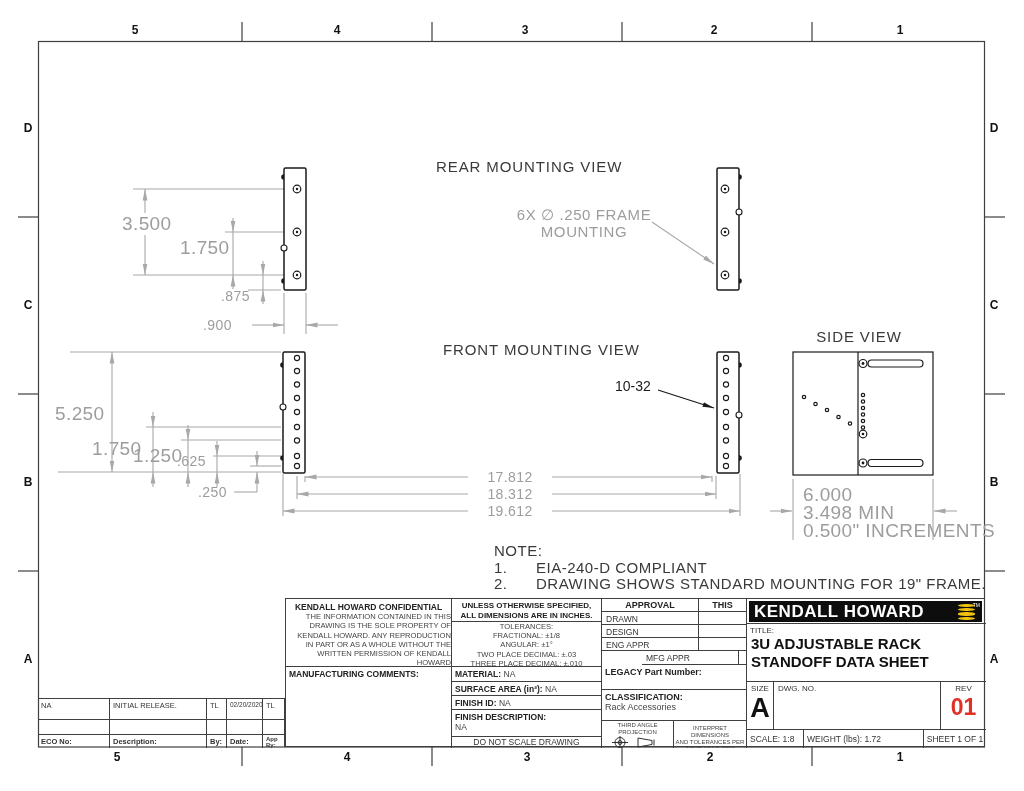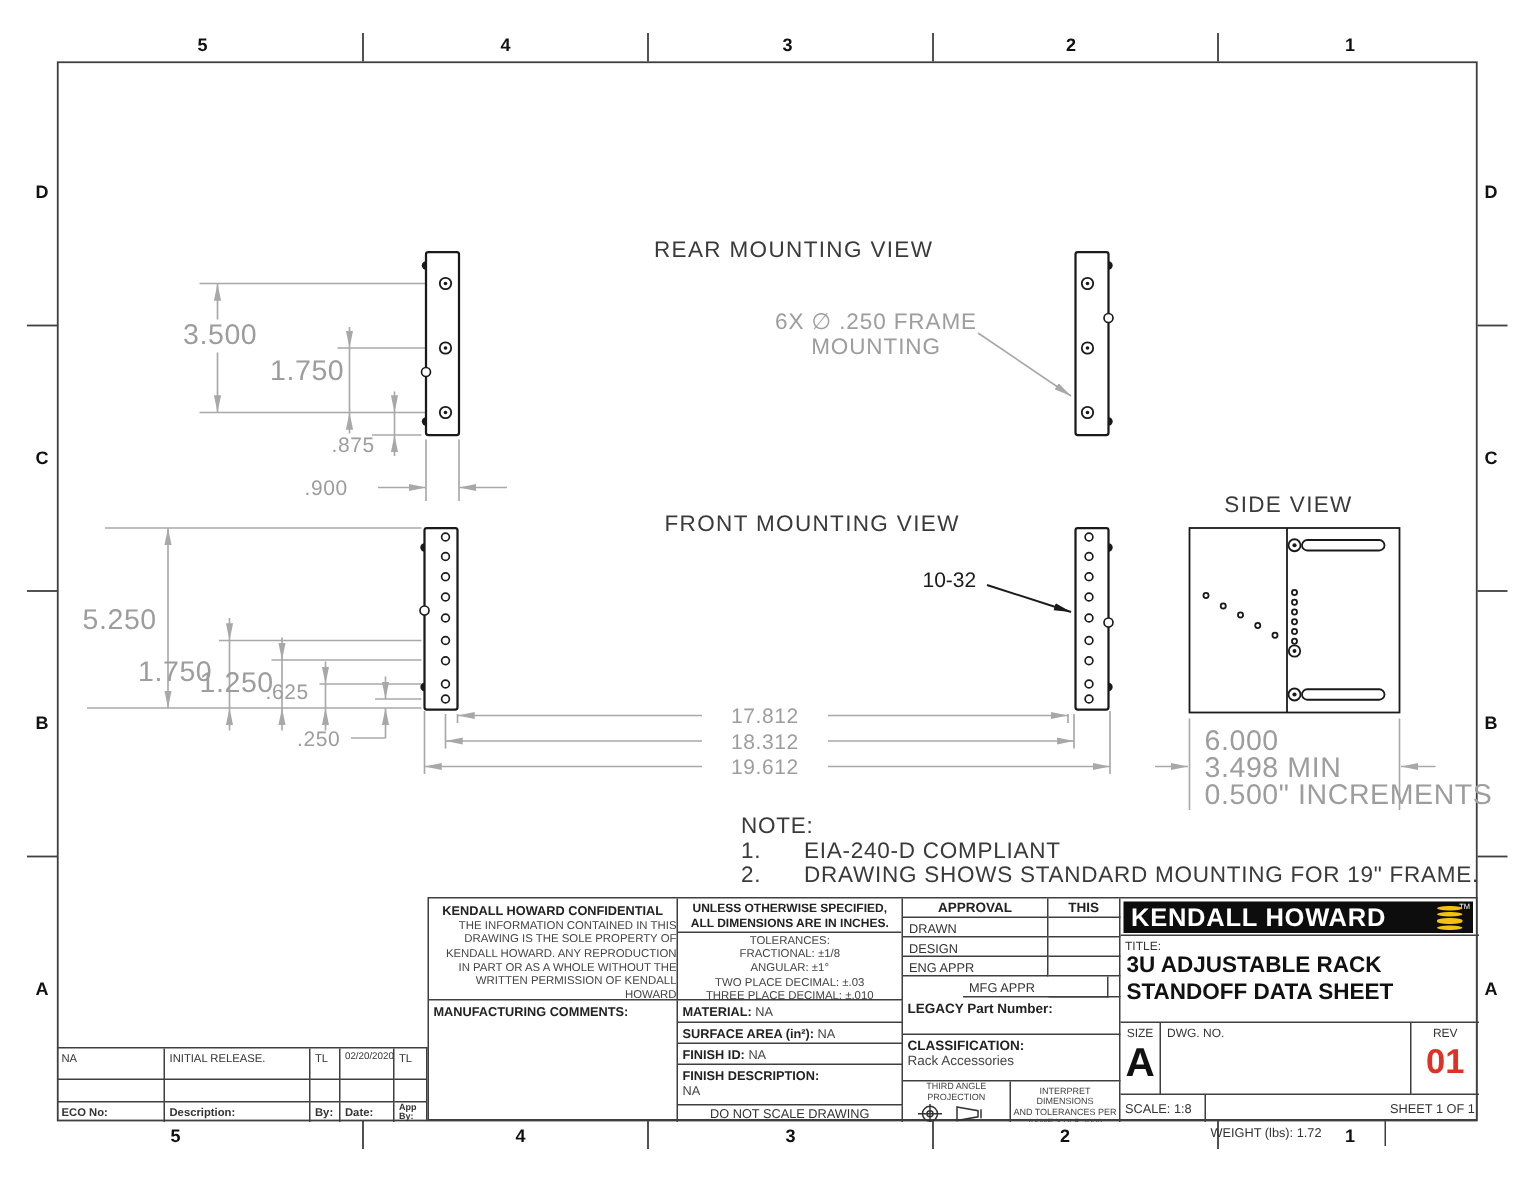--- a/index.html
+++ b/index.html
@@ -376,21 +376,21 @@
       <div class="cent b" style="font-size:27px;color:#111;line-height:30px;">A</div>
     </div>
     <div class="tbc br bb" style="left:488px;top:83px;width:167px;height:48px;">
       <div style="font-size:8px;color:#333;padding:2px 0 0 4px;">DWG.  NO.</div>
     </div>
     <div class="tbc bb" style="left:655px;top:83px;width:45px;height:48px;">
       <div class="cent" style="font-size:8px;color:#333;padding-top:2px;">REV</div>
       <div class="cent b rev-red" style="font-size:23px;line-height:28px;">01</div>
     </div>
     <div class="tbc br" style="left:461px;top:131px;width:57px;height:18px;font-size:8.5px;color:#333;line-height:18px;padding-left:3px;">SCALE: 1:8</div>
-    <div class="tbc br" style="left:518px;top:131px;width:120px;height:18px;font-size:8.5px;color:#333;line-height:18px;padding-left:3px;margin-top:16px;">WEIGHT (lbs): 1.72</div>
+    <div class="tbc br" style="left:518px;top:131px;width:120px;height:18px;font-size:8.5px;color:#333;line-height:18px;padding-left:3px;">WEIGHT (lbs): 1.72</div>
     <div class="tbc" style="left:638px;top:131px;width:62px;height:18px;font-size:8.5px;color:#333;line-height:18px;text-align:center;">SHEET 1 OF 1</div>
   </div>
 
   <div class="rtable">
     <div class="rtc br bb" style="left:0;top:0;width:72px;height:21px;">NA</div>
     <div class="rtc br bb" style="left:72px;top:0;width:97px;height:21px;">INITIAL RELEASE.</div>
     <div class="rtc br bb" style="left:169px;top:0;width:20px;height:21px;">TL</div>
     <div class="rtc br bb" style="left:189px;top:0;width:36px;height:21px;font-size:6.5px;">02/20/2020</div>
     <div class="rtc bb" style="left:225px;top:0;width:21px;height:21px;">TL</div>
     <div class="rtc br bb" style="left:0;top:21px;width:72px;height:15px;"></div>

